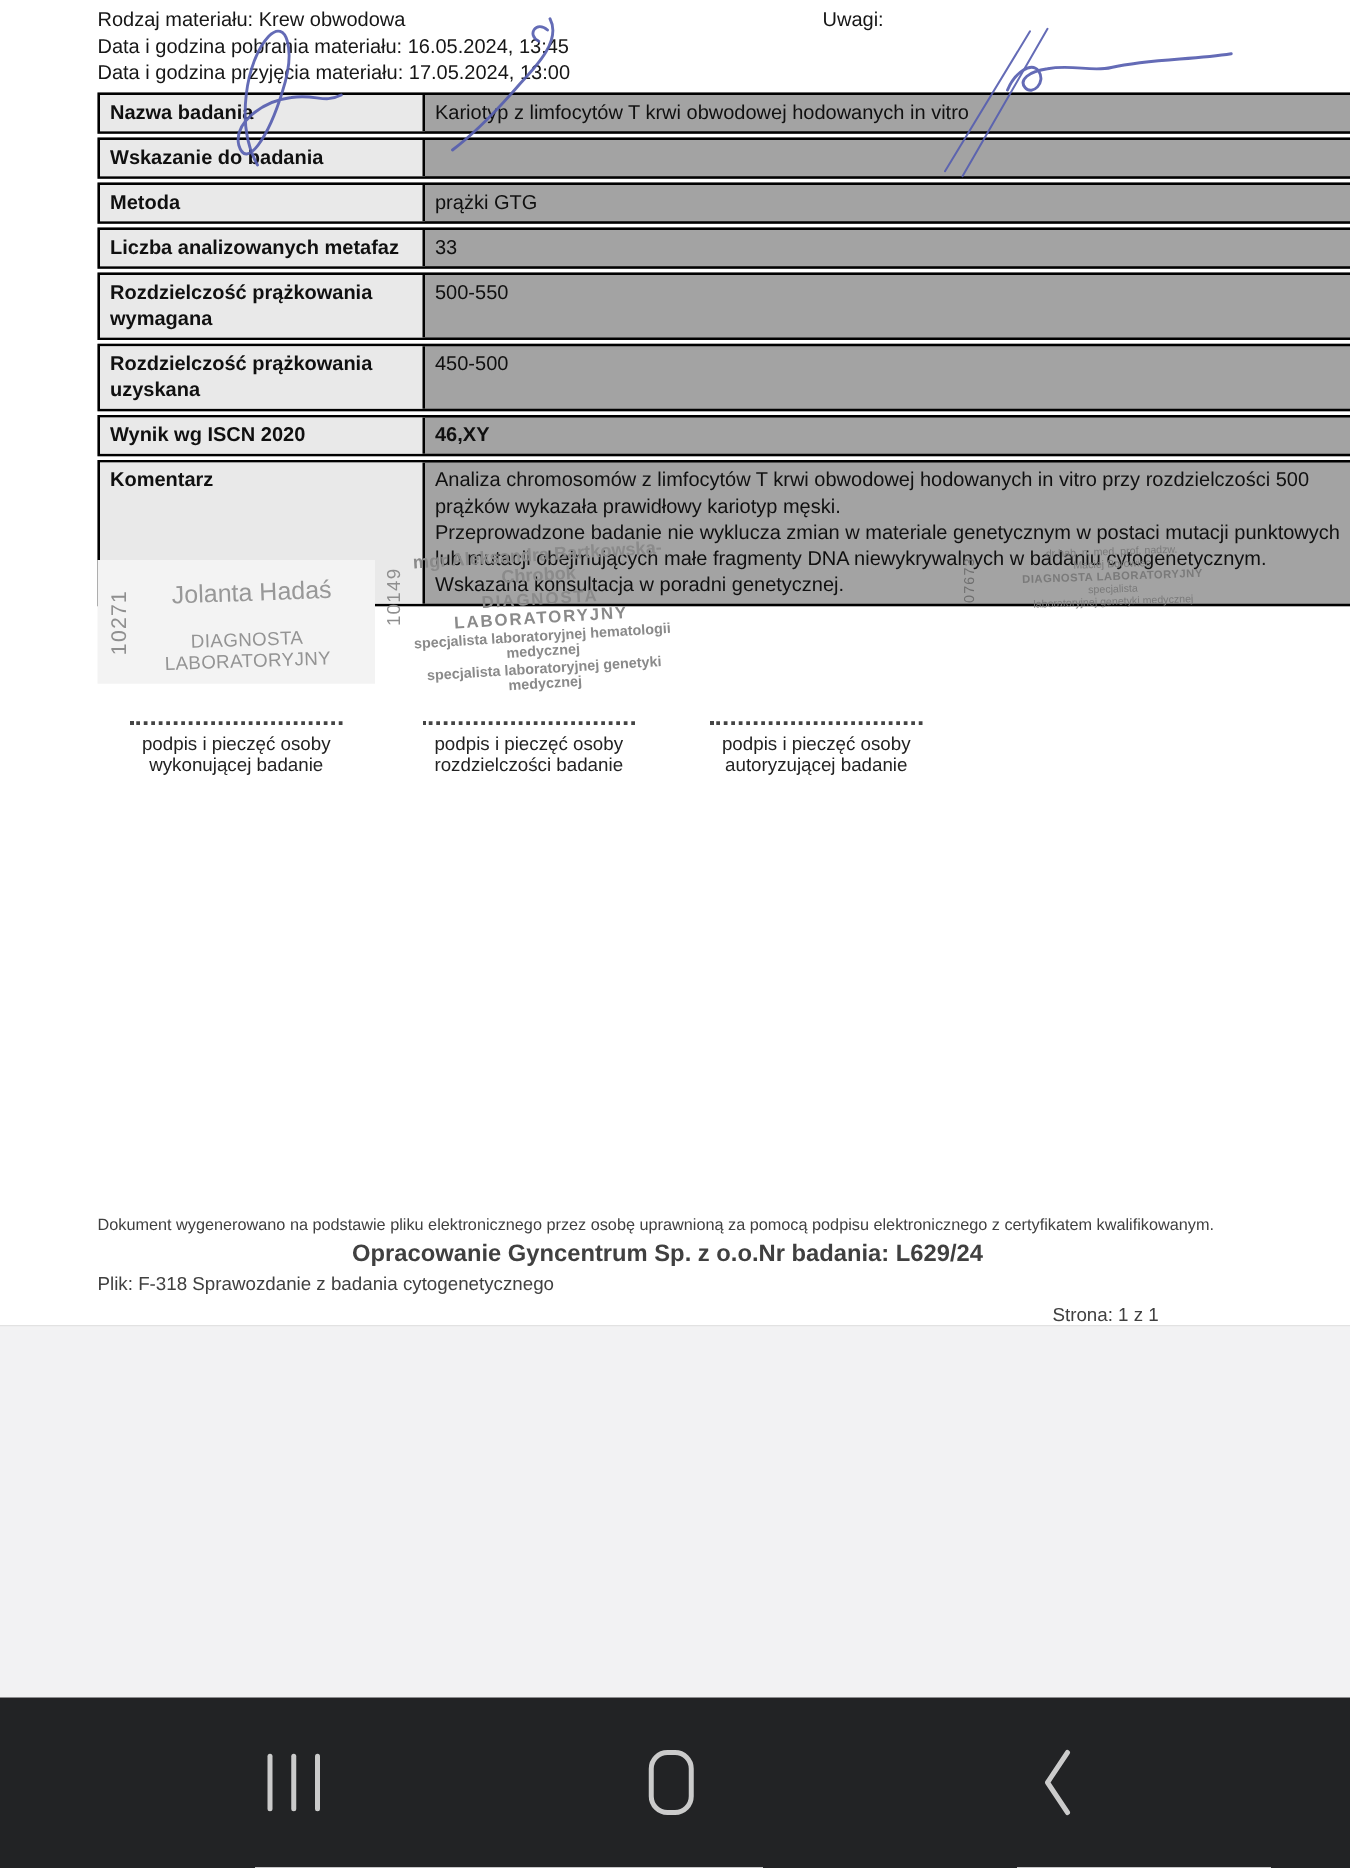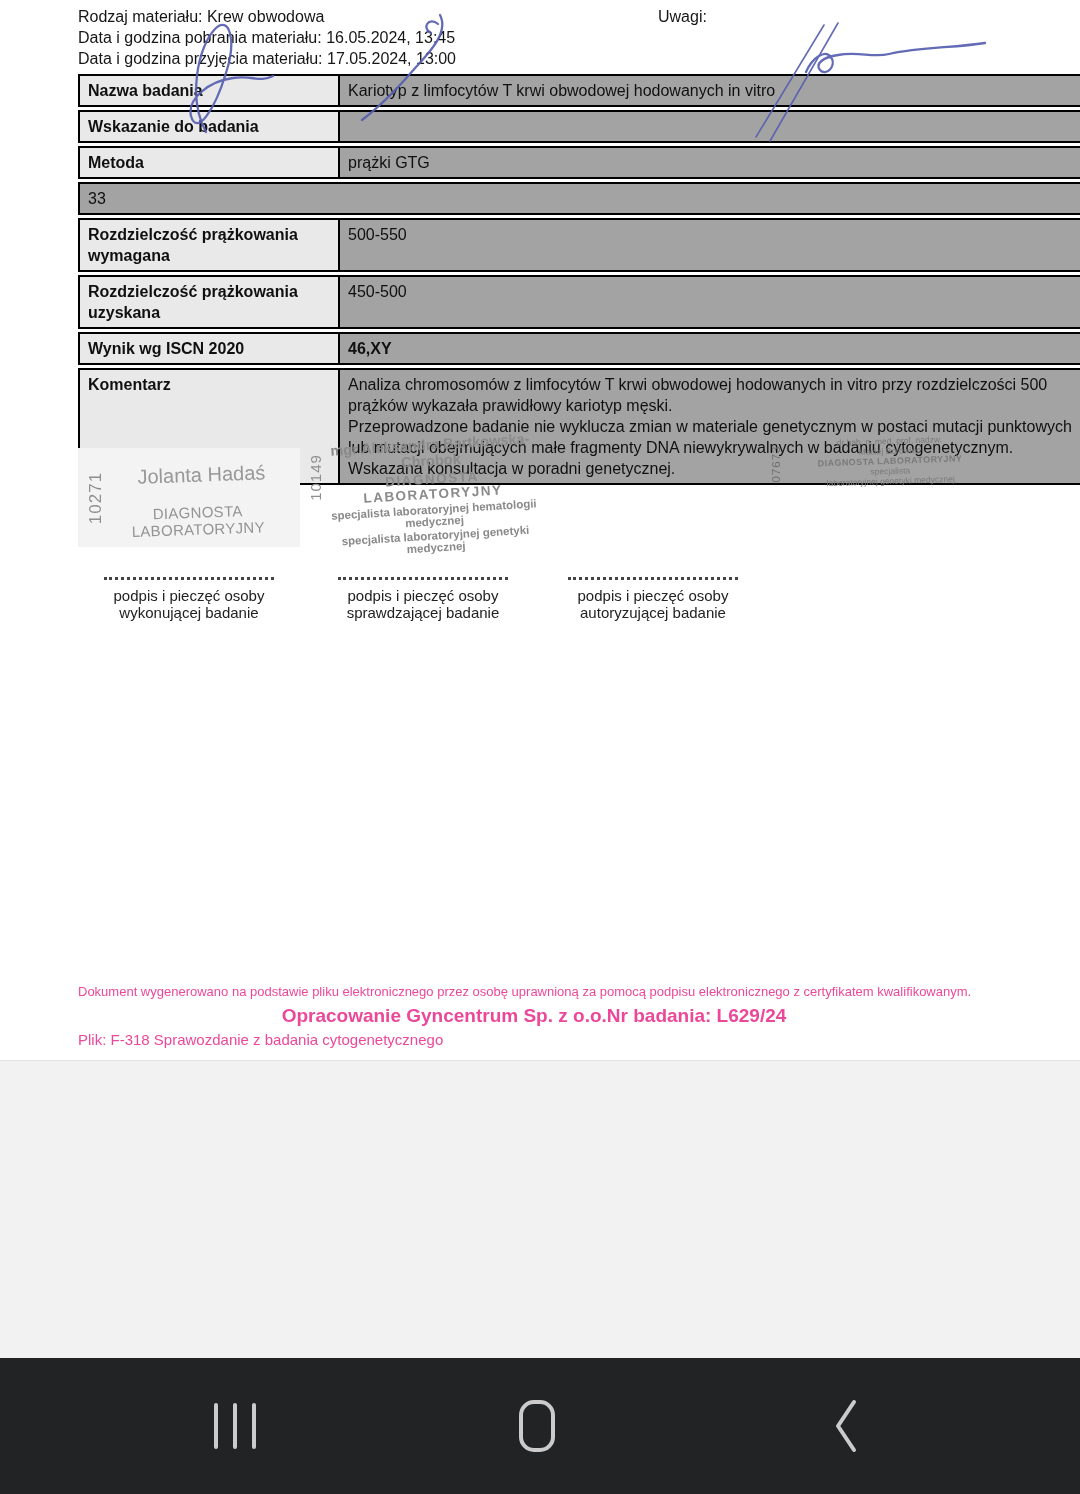--- a/index.html
+++ b/index.html
@@ -59,21 +59,21 @@
   .stamp-right .inner { transform: rotate(-2deg); color: #7a7a7a; text-align: center; font-size: 8.5px; line-height: 10px; padding-left: 4px; }
   .sr-title { font-weight: bold; font-size: 9px; letter-spacing: 0.4px; }
 
   .sig-svg { position: absolute; left: 0; top: 0; }
 
   .cap { position: absolute; top: 577px; width: 170px; text-align: center; font-size: 15px; line-height: 17px; color: #222; }
   .cap .dots { border-top: 3px dotted #444; height: 0; margin-bottom: 7px; }
   .cap-1 { left: 104px; } .cap-2 { left: 338px; } .cap-3 { left: 568px; }
 
   
-  .footer { position: absolute; left: 78px; top: 972px; width: 912px; color: #ec4899; margin-top: 12px; }
+  .footer { position: absolute; left: 78px; top: 972px; width: 912px; color: #404040; }
   .f1 { font-size: 13px; line-height: 16px; }
   .frow { display: flex; justify-content: center; font-size: 19px; margin-top: 5px; font-weight: bold; }
   .f3 { font-size: 15px; margin-top: 4px; }
   .f4 { text-align: right; padding-right: 63px; font-size: 15px; margin-top: 8px; }
 
   
   .below-page {
     position: absolute; left: 0; top: 1060px; width: 1080px; height: 298px;
     background: #f2f2f3; border-top: 1px solid #e2e2e2;
   }
@@ -110,20 +110,21 @@
           <div class="val">Kariotyp z limfocytów T krwi obwodowej hodowanych in vitro</div>
         </div>
         <div class="trow">
           <div class="lbl">Wskazanie do badania</div>
         </div>
         <div class="trow">
           <div class="lbl">Metoda</div>
           <div class="val">prążki GTG</div>
         </div>
         <div class="trow">
+          <div class="lbl">Liczba analizowanych metafaz</div>
           <div class="val">33</div>
         </div>
         <div class="trow">
           <div class="lbl">Rozdzielczość prążkowania wymagana</div>
           <div class="val">500-550</div>
         </div>
         <div class="trow">
           <div class="lbl">Rozdzielczość prążkowania uzyskana</div>
           <div class="val">450-500</div>
         </div>
@@ -181,21 +182,21 @@
     </svg>
 
     <div class="cap cap-1">
       <div class="dots"></div>
       <div>podpis i pieczęć osoby</div>
       <div>wykonującej badanie</div>
     </div>
     <div class="cap cap-2">
       <div class="dots"></div>
       <div>podpis i pieczęć osoby</div>
-      <div>sprawdzającej badanie</div>
+      <div>rozdzielczości badanie</div>
     </div>
     <div class="cap cap-3">
       <div class="dots"></div>
       <div>podpis i pieczęć osoby</div>
       <div>autoryzującej badanie</div>
     </div>
   </div>
 
   <div class="footer">
     <div class="f1">Dokument wygenerowano na podstawie pliku elektronicznego przez osobę uprawnioną za pomocą podpisu elektronicznego z certyfikatem kwalifikowanym.</div>

